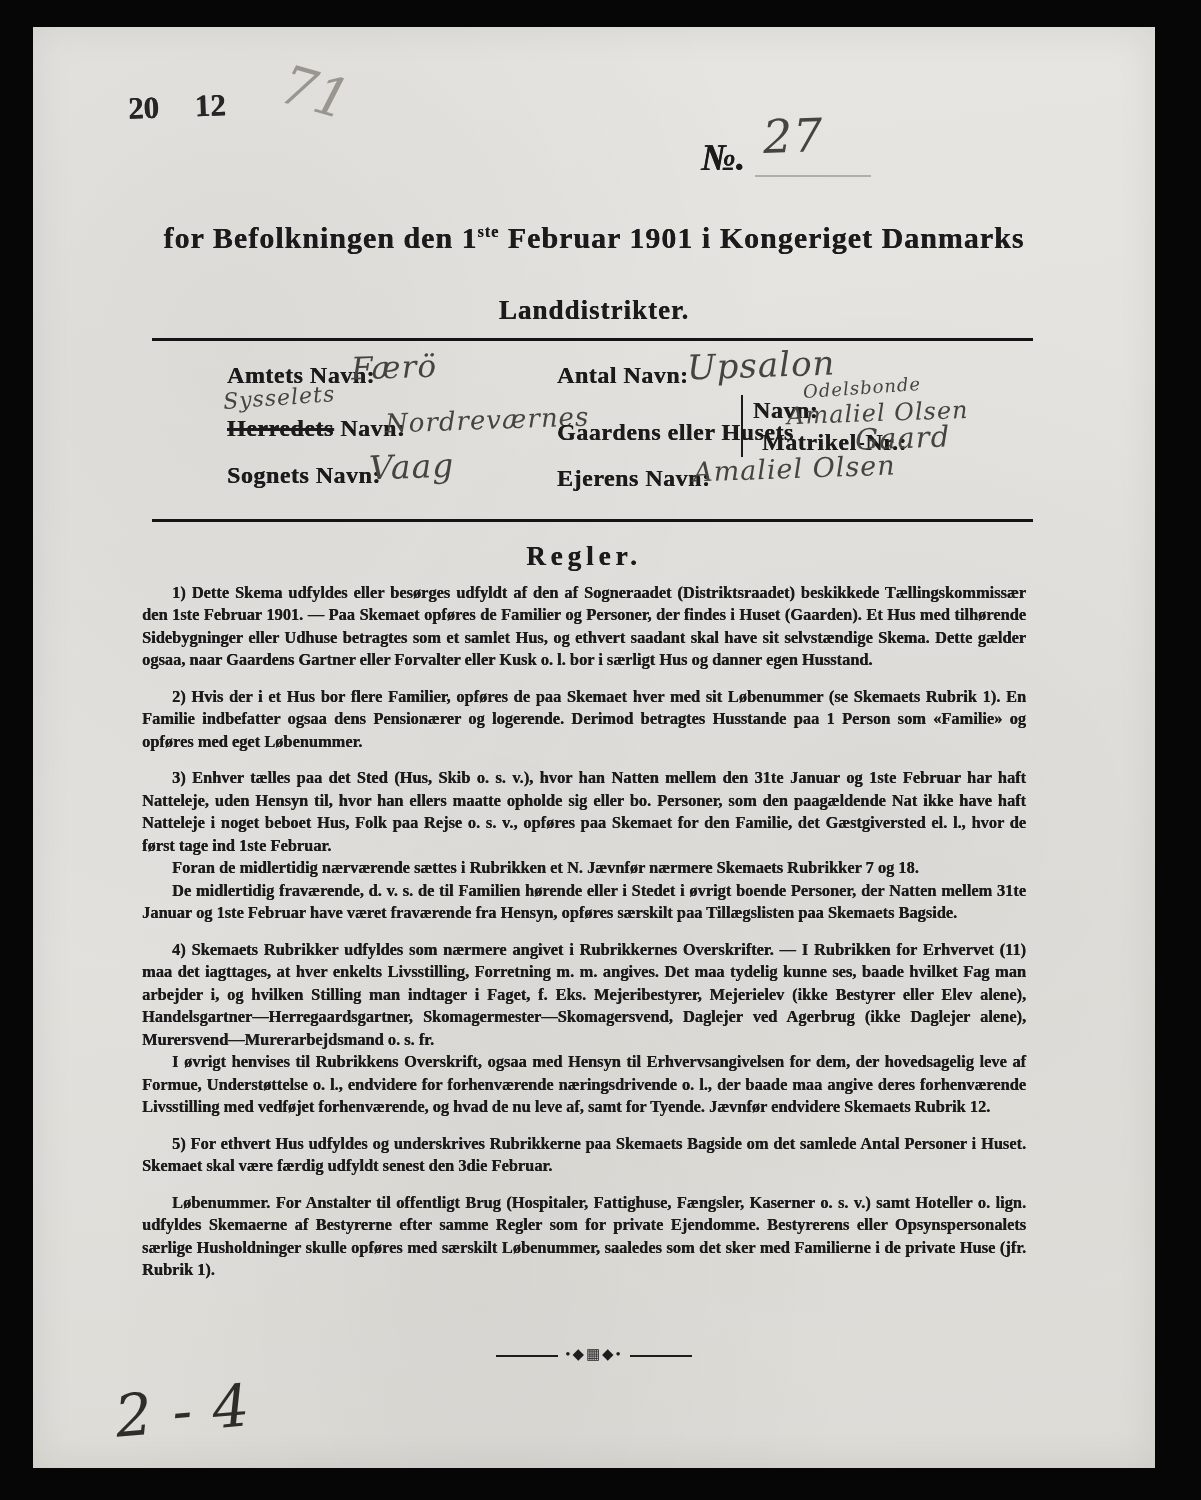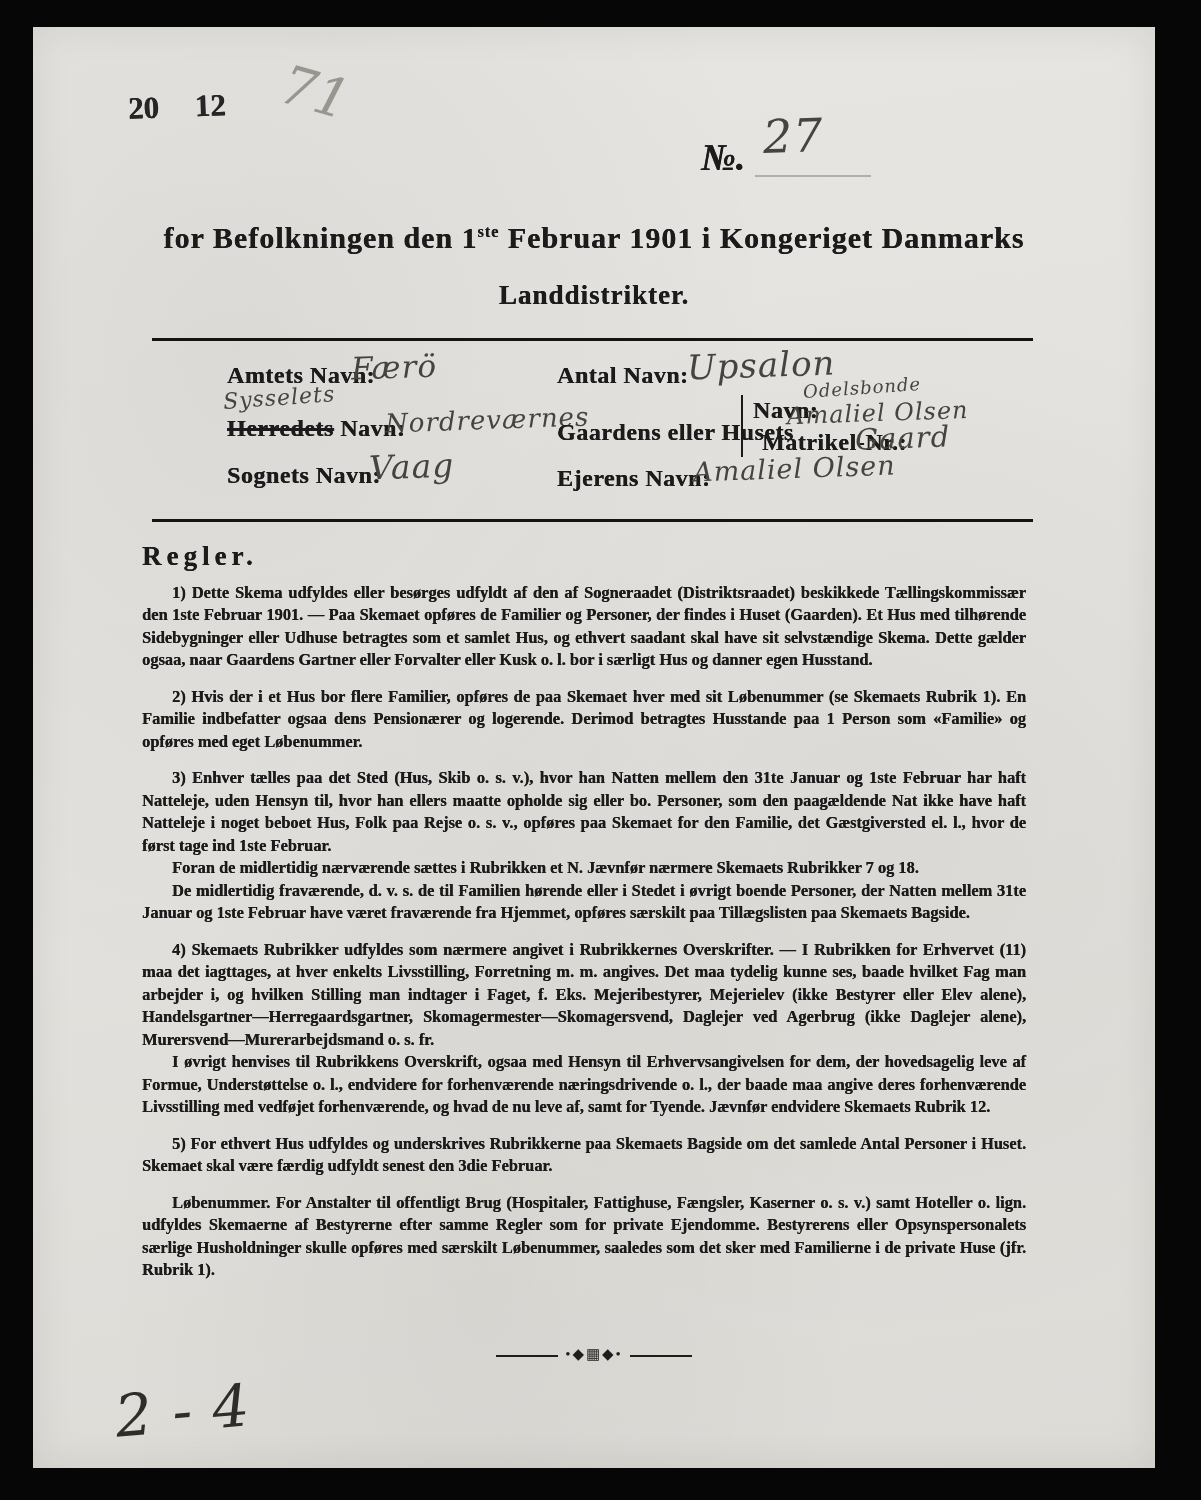--- a/index.html
+++ b/index.html
@@ -39,21 +39,21 @@
 
   .hrule{position:absolute;left:119px;width:881px;height:3px;background:#141414;}
   .strike{text-decoration:line-through;text-decoration-thickness:3px;}
   .brace{position:absolute;width:2px;background:#191919;}
 
   .rules{
     position:absolute;left:109px;top:518px;width:884px;
     font-size:16.4px;line-height:22.5px;text-align:justify;
   }
   .rules h2{
-    margin:0 0 12px 0;font-size:27px;letter-spacing:5px;
+    margin:0 0 12px 0;text-align:center;font-size:27px;letter-spacing:5px;
   }
   .rules p{margin:0;text-indent:30px;}
   .rules p.gap{margin-top:14px;}
   .anm-lead{font-weight:bold;}
 
   .ornament{
     position:absolute;top:1318px;left:0;width:100%;text-align:center;
     color:#1d1d1d;font-size:15px;letter-spacing:2px;
   }
   .orn-line{
@@ -69,21 +69,21 @@
   <div class="abs print" style="left:95px;top:62px;font-size:31px;word-spacing:28px;transform:rotate(-2deg);color:#262626;">20 12</div>
   <div class="abs pencil" style="left:248px;top:34px;font-size:54px;transform:rotate(16deg);">71</div>
 
   <div class="abs print no-sign" style="left:668px;top:108px;">№.</div>
   <div class="abs hw" style="left:730px;top:82px;font-size:46px;">27</div>
   <div class="abs no-underline" style="left:722px;top:100px;width:116px;height:48px;"></div>
 
   <div class="abs subtitle print" style="left:0;top:194px;">
     <span>for Befolkningen den 1</span><sup>ste</sup><span> Februar 1901 i Kongeriget Danmarks</span>
   </div>
-  <div class="abs subtitle2 print" style="left:0;top:253px;">Landdistrikter.</div>
+  <div class="abs subtitle2 print" style="left:0;top:268px;">Landdistrikter.</div>
 
   <div class="hrule" style="top:311px;"></div>
   <div class="hrule" style="top:492px;"></div>
 
   <div class="abs print label" style="left:194px;top:335px;">Amtets Navn:</div>
   <div class="abs hw" style="left:318px;top:322px;font-size:31px;">Færö</div>
 
   <div class="abs hw" style="left:190px;top:358px;font-size:22px;transform:rotate(-4deg);">Sysselets</div>
   <div class="abs print label" style="left:194px;top:388px;">
     <span class="strike">Herredets</span>
@@ -107,21 +107,21 @@
 
   <div class="abs print label" style="left:524px;top:438px;">Ejerens Navn:</div>
   <div class="abs hw" style="left:660px;top:426px;font-size:27px;">Amaliel Olsen</div>
 
   <div class="rules print">
     <h2>Regler.</h2>
     <p class="gap">1) Dette Skema udfyldes eller besørges udfyldt af den af Sogneraadet (Distriktsraadet) beskikkede Tællingskommissær den 1ste Februar 1901. — Paa Skemaet opføres de Familier og Personer, der findes i Huset (Gaarden). Et Hus med tilhørende Sidebygninger eller Udhuse betragtes som et samlet Hus, og ethvert saadant skal have sit selvstændige Skema. Dette gælder ogsaa, naar Gaardens Gartner eller Forvalter eller Kusk o. l. bor i særligt Hus og danner egen Husstand.</p>
     <p class="gap">2) Hvis der i et Hus bor flere Familier, opføres de paa Skemaet hver med sit Løbenummer (se Skemaets Rubrik 1). En Familie indbefatter ogsaa dens Pensionærer og logerende. Derimod betragtes Husstande paa 1 Person som «Familie» og opføres med eget Løbenummer.</p>
     <p class="gap">3) Enhver tælles paa det Sted (Hus, Skib o. s. v.), hvor han Natten mellem den 31te Januar og 1ste Februar har haft Natteleje, uden Hensyn til, hvor han ellers maatte opholde sig eller bo. Personer, som den paagældende Nat ikke have haft Natteleje i noget beboet Hus, Folk paa Rejse o. s. v., opføres paa Skemaet for den Familie, det Gæstgiversted el. l., hvor de først tage ind 1ste Februar.</p>
     <p>Foran de midlertidig nærværende sættes i Rubrikken et N. Jævnfør nærmere Skemaets Rubrikker 7 og 18.</p>
-    <p>De midlertidig fraværende, d. v. s. de til Familien hørende eller i Stedet i øvrigt boende Personer, der Natten mellem 31te Januar og 1ste Februar have været fraværende fra Hjemmet, opføres særskilt paa Tillægslisten paa Skemaets Bagside.</p>
+    <p>De midlertidig fraværende, d. v. s. de til Familien hørende eller i Stedet i øvrigt boende Personer, der Natten mellem 31te Januar og 1ste Februar have været fraværende fra Hensyn, opføres særskilt paa Tillægslisten paa Skemaets Bagside.</p>
     <p class="gap">4) Skemaets Rubrikker udfyldes som nærmere angivet i Rubrikkernes Overskrifter. — I Rubrikken for Erhvervet (11) maa det iagttages, at hver enkelts Livsstilling, Forretning m. m. angives. Det maa tydelig kunne ses, baade hvilket Fag man arbejder i, og hvilken Stilling man indtager i Faget, f. Eks. Mejeribestyrer, Mejerielev (ikke Bestyrer eller Elev alene), Handelsgartner—Herregaardsgartner, Skomagermester—Skomagersvend, Daglejer ved Agerbrug (ikke Daglejer alene), Murersvend—Murerarbejdsmand o. s. fr.</p>
     <p>I øvrigt henvises til Rubrikkens Overskrift, ogsaa med Hensyn til Erhvervsangivelsen for dem, der hovedsagelig leve af Formue, Understøttelse o. l., endvidere for forhenværende næringsdrivende o. l., der baade maa angive deres forhenværende Livsstilling med vedføjet forhenværende, og hvad de nu leve af, samt for Tyende. Jævnfør endvidere Skemaets Rubrik 12.</p>
     <p class="gap">5) For ethvert Hus udfyldes og underskrives Rubrikkerne paa Skemaets Bagside om det samlede Antal Personer i Huset. Skemaet skal være færdig udfyldt senest den 3die Februar.</p>
     <p class="gap">
       <span class="anm-lead">Løbenummer.</span>
       <span>For Anstalter til offentligt Brug (Hospitaler, Fattighuse, Fængsler, Kaserner o. s. v.) samt Hoteller o. lign. udfyldes Skemaerne af Bestyrerne efter samme Regler som for private Ejendomme. Bestyrerens eller Opsynspersonalets særlige Husholdninger skulle opføres med særskilt Løbenummer, saaledes som det sker med Familierne i de private Huse (jfr. Rubrik 1).</span>
     </p>
   </div>
 
   <div class="ornament">

